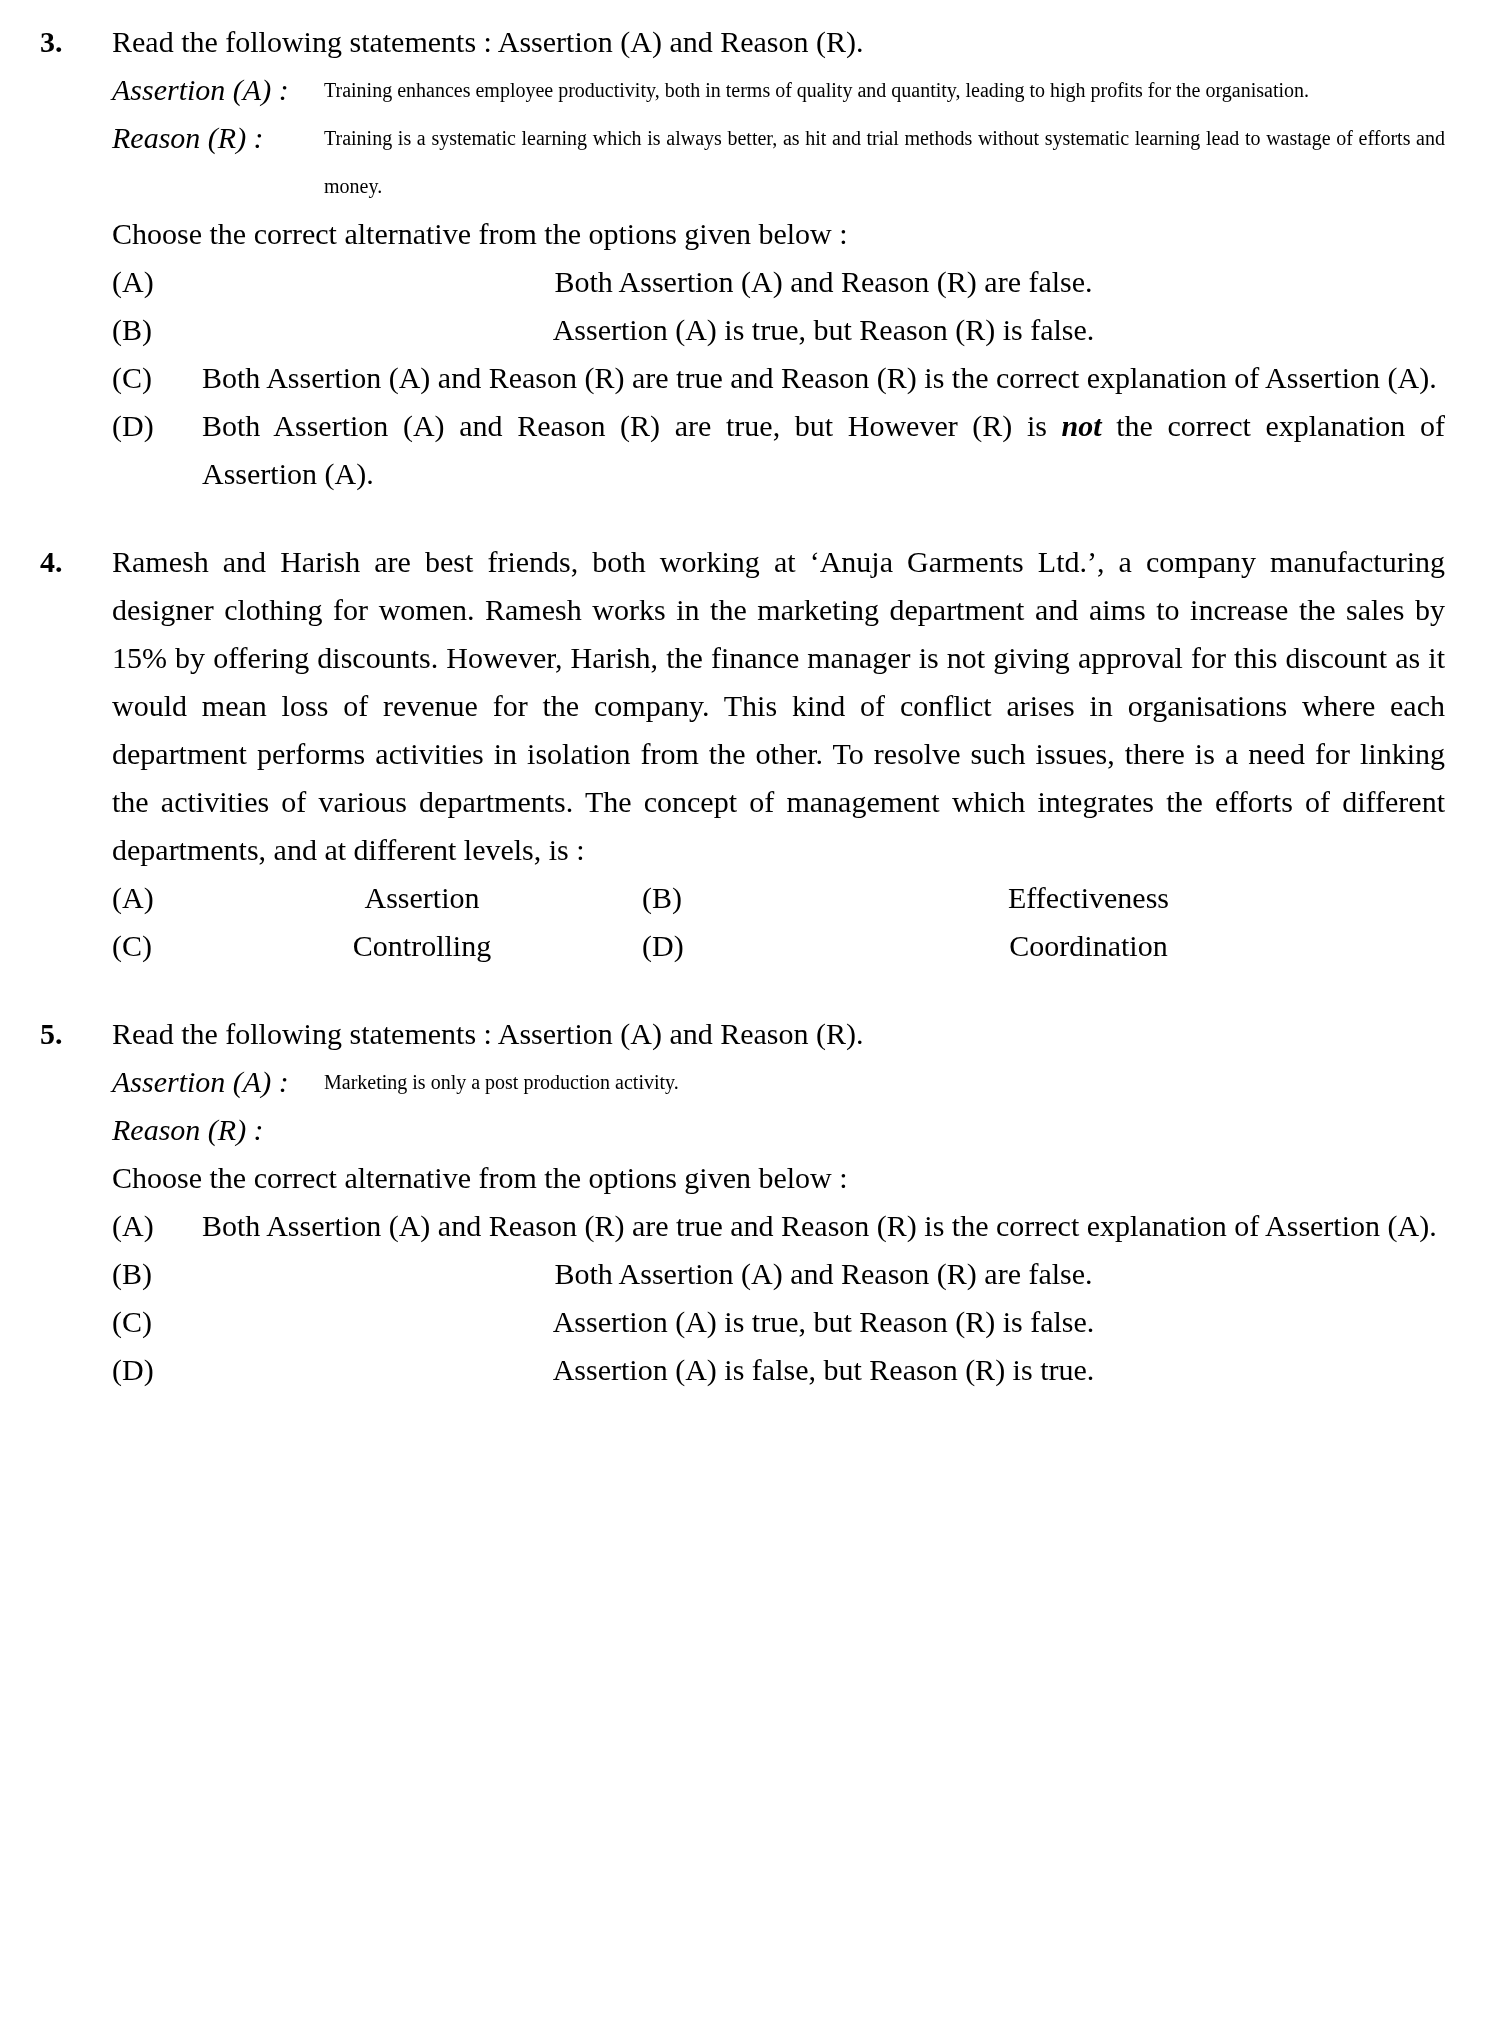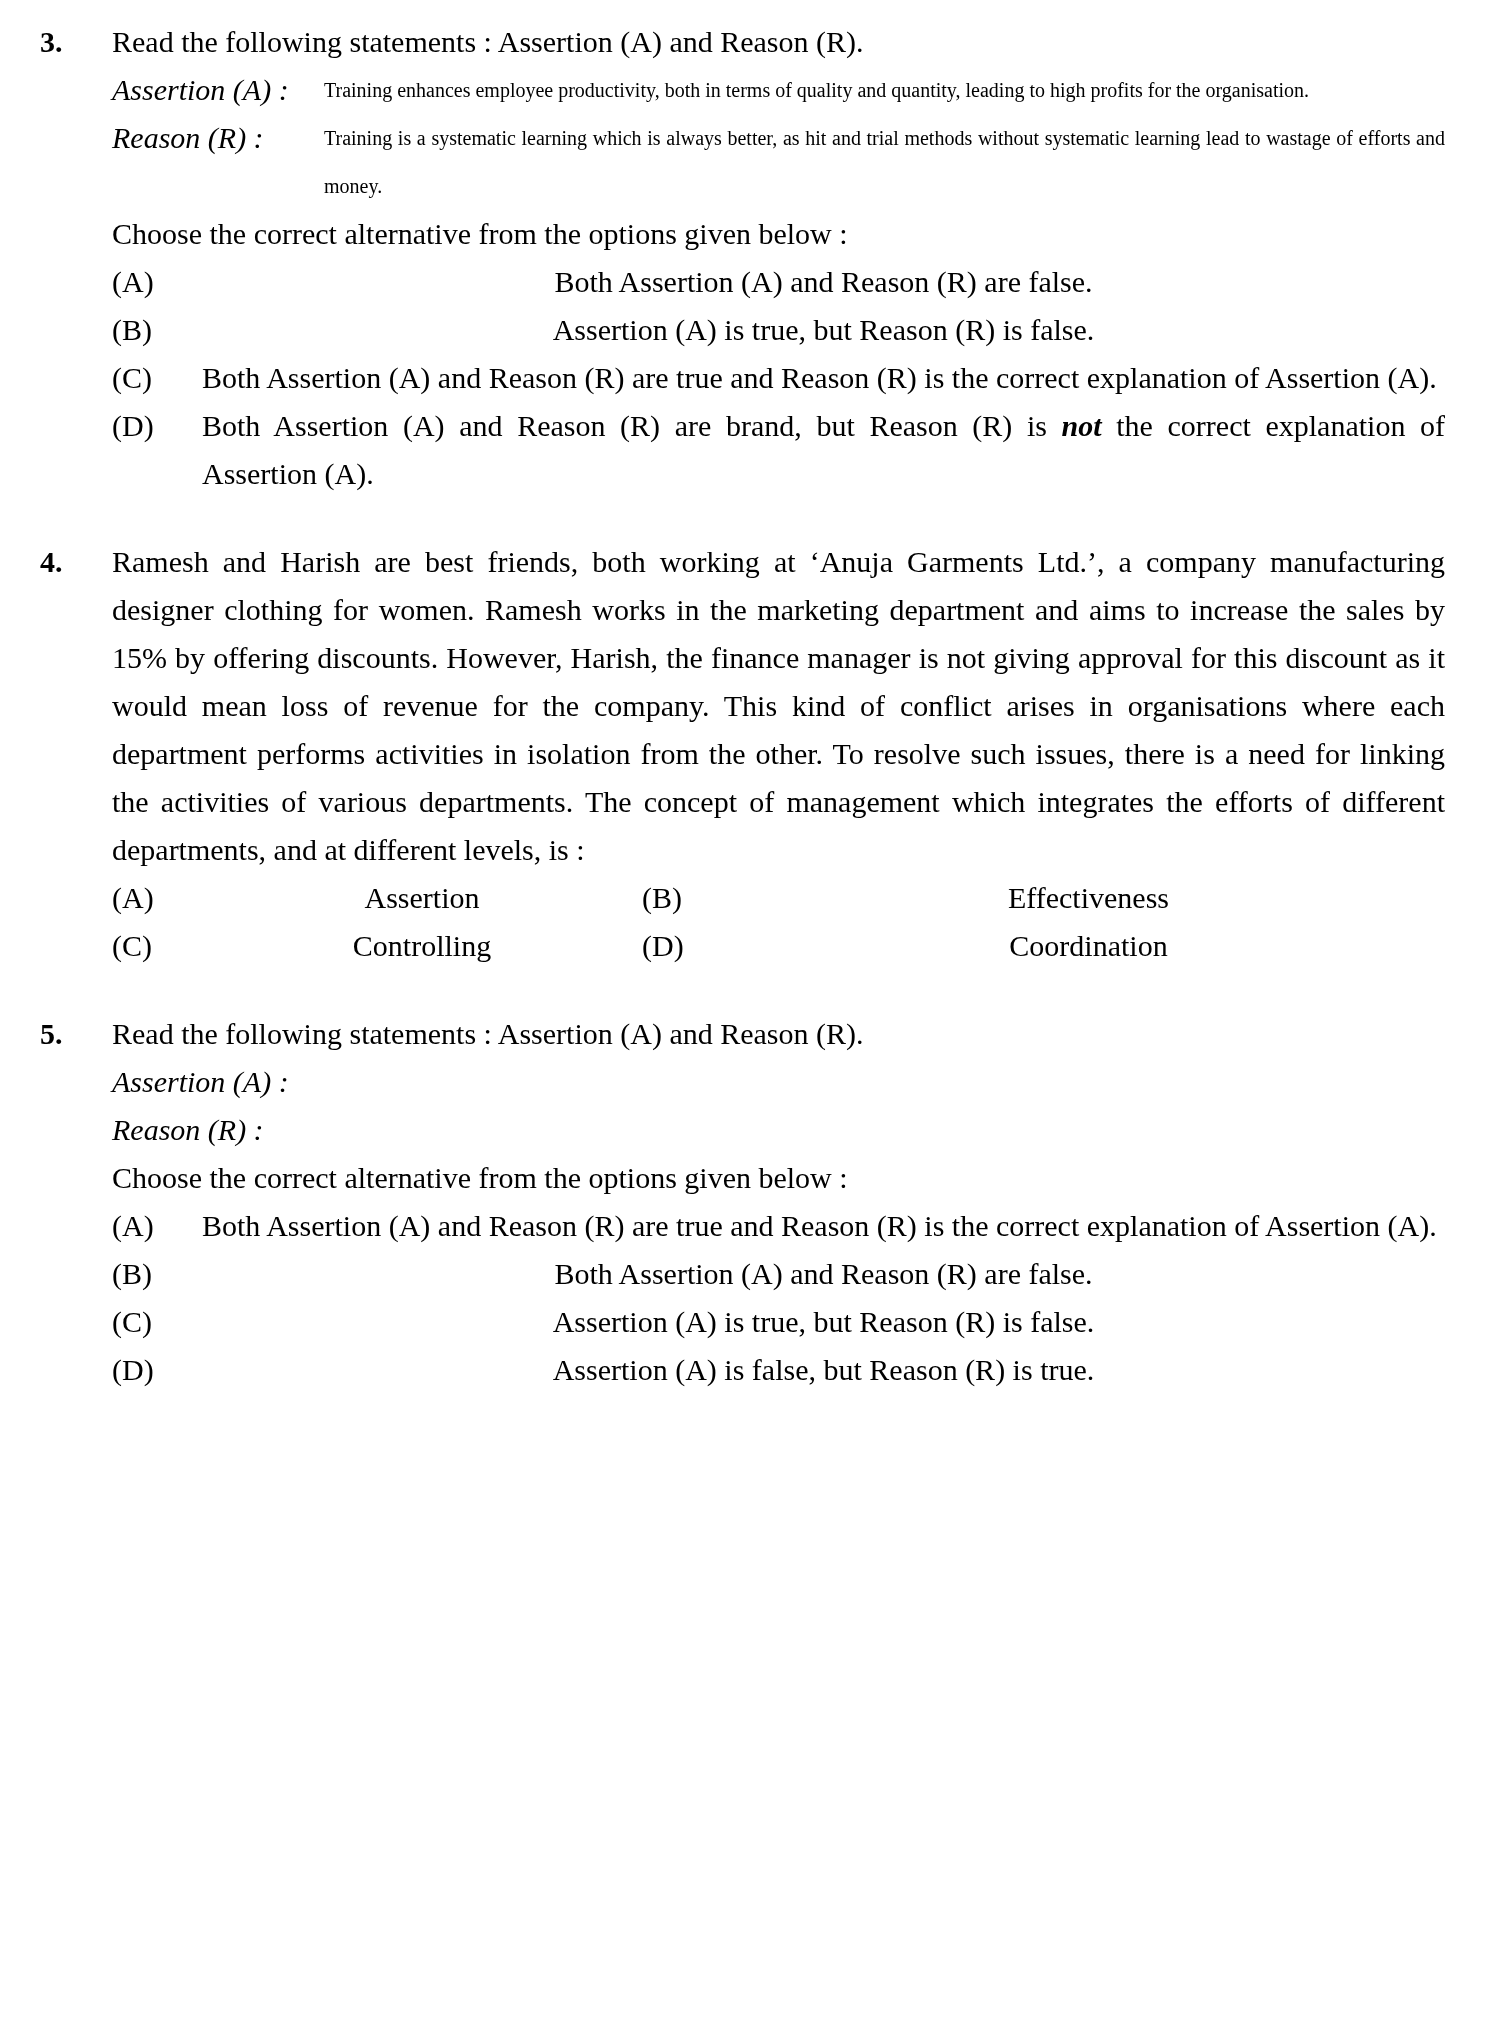--- a/index.html
+++ b/index.html
@@ -155,21 +155,21 @@
       <div class="opt-row">
         <div class="opt-key">(B)</div>
         <div class="opt-text">Assertion (A) is true, but Reason (R) is false.</div>
       </div>
       <div class="opt-row">
         <div class="opt-key">(C)</div>
         <div class="opt-text justify">Both Assertion (A) and Reason (R) are true and Reason (R) is the correct explanation of Assertion (A).</div>
       </div>
       <div class="opt-row">
         <div class="opt-key">(D)</div>
-        <div class="opt-text justify"><span>Both Assertion (A) and Reason (R) are brand, but Reason (R) is </span><b class="notword">not</b><span> the correct explanation of Assertion (A).</span></div>
+        <div class="opt-text justify"><span>Both Assertion (A) and Reason (R) are true, but However (R) is </span><b class="notword">not</b><span> the correct explanation of Assertion (A).</span></div>
       </div>
 
     </div>
   </div>
 
   <div class="gap-lg"></div>
 
   <div class="question">
     <div class="q-num">4.</div>
     <div class="q-body">
@@ -201,20 +201,21 @@
   <div class="gap-lg"></div>
 
   <div class="question">
     <div class="q-num">5.</div>
     <div class="q-body">
 
       <div class="lead">Read the following statements : Assertion (A) and Reason (R).</div>
 
       <div class="ar-row">
         <div class="ar-label">Assertion (A) :</div>
+        <div class="ar-text">Marketing is only a post production activity.</div>
       </div>
 
       <div class="ar-row">
         <div class="ar-label">Reason (R) :</div>
       </div>
 
       <div class="choose">Choose the correct alternative from the options given below :</div>
 
       <div class="opt-row">
         <div class="opt-key">(A)</div>

